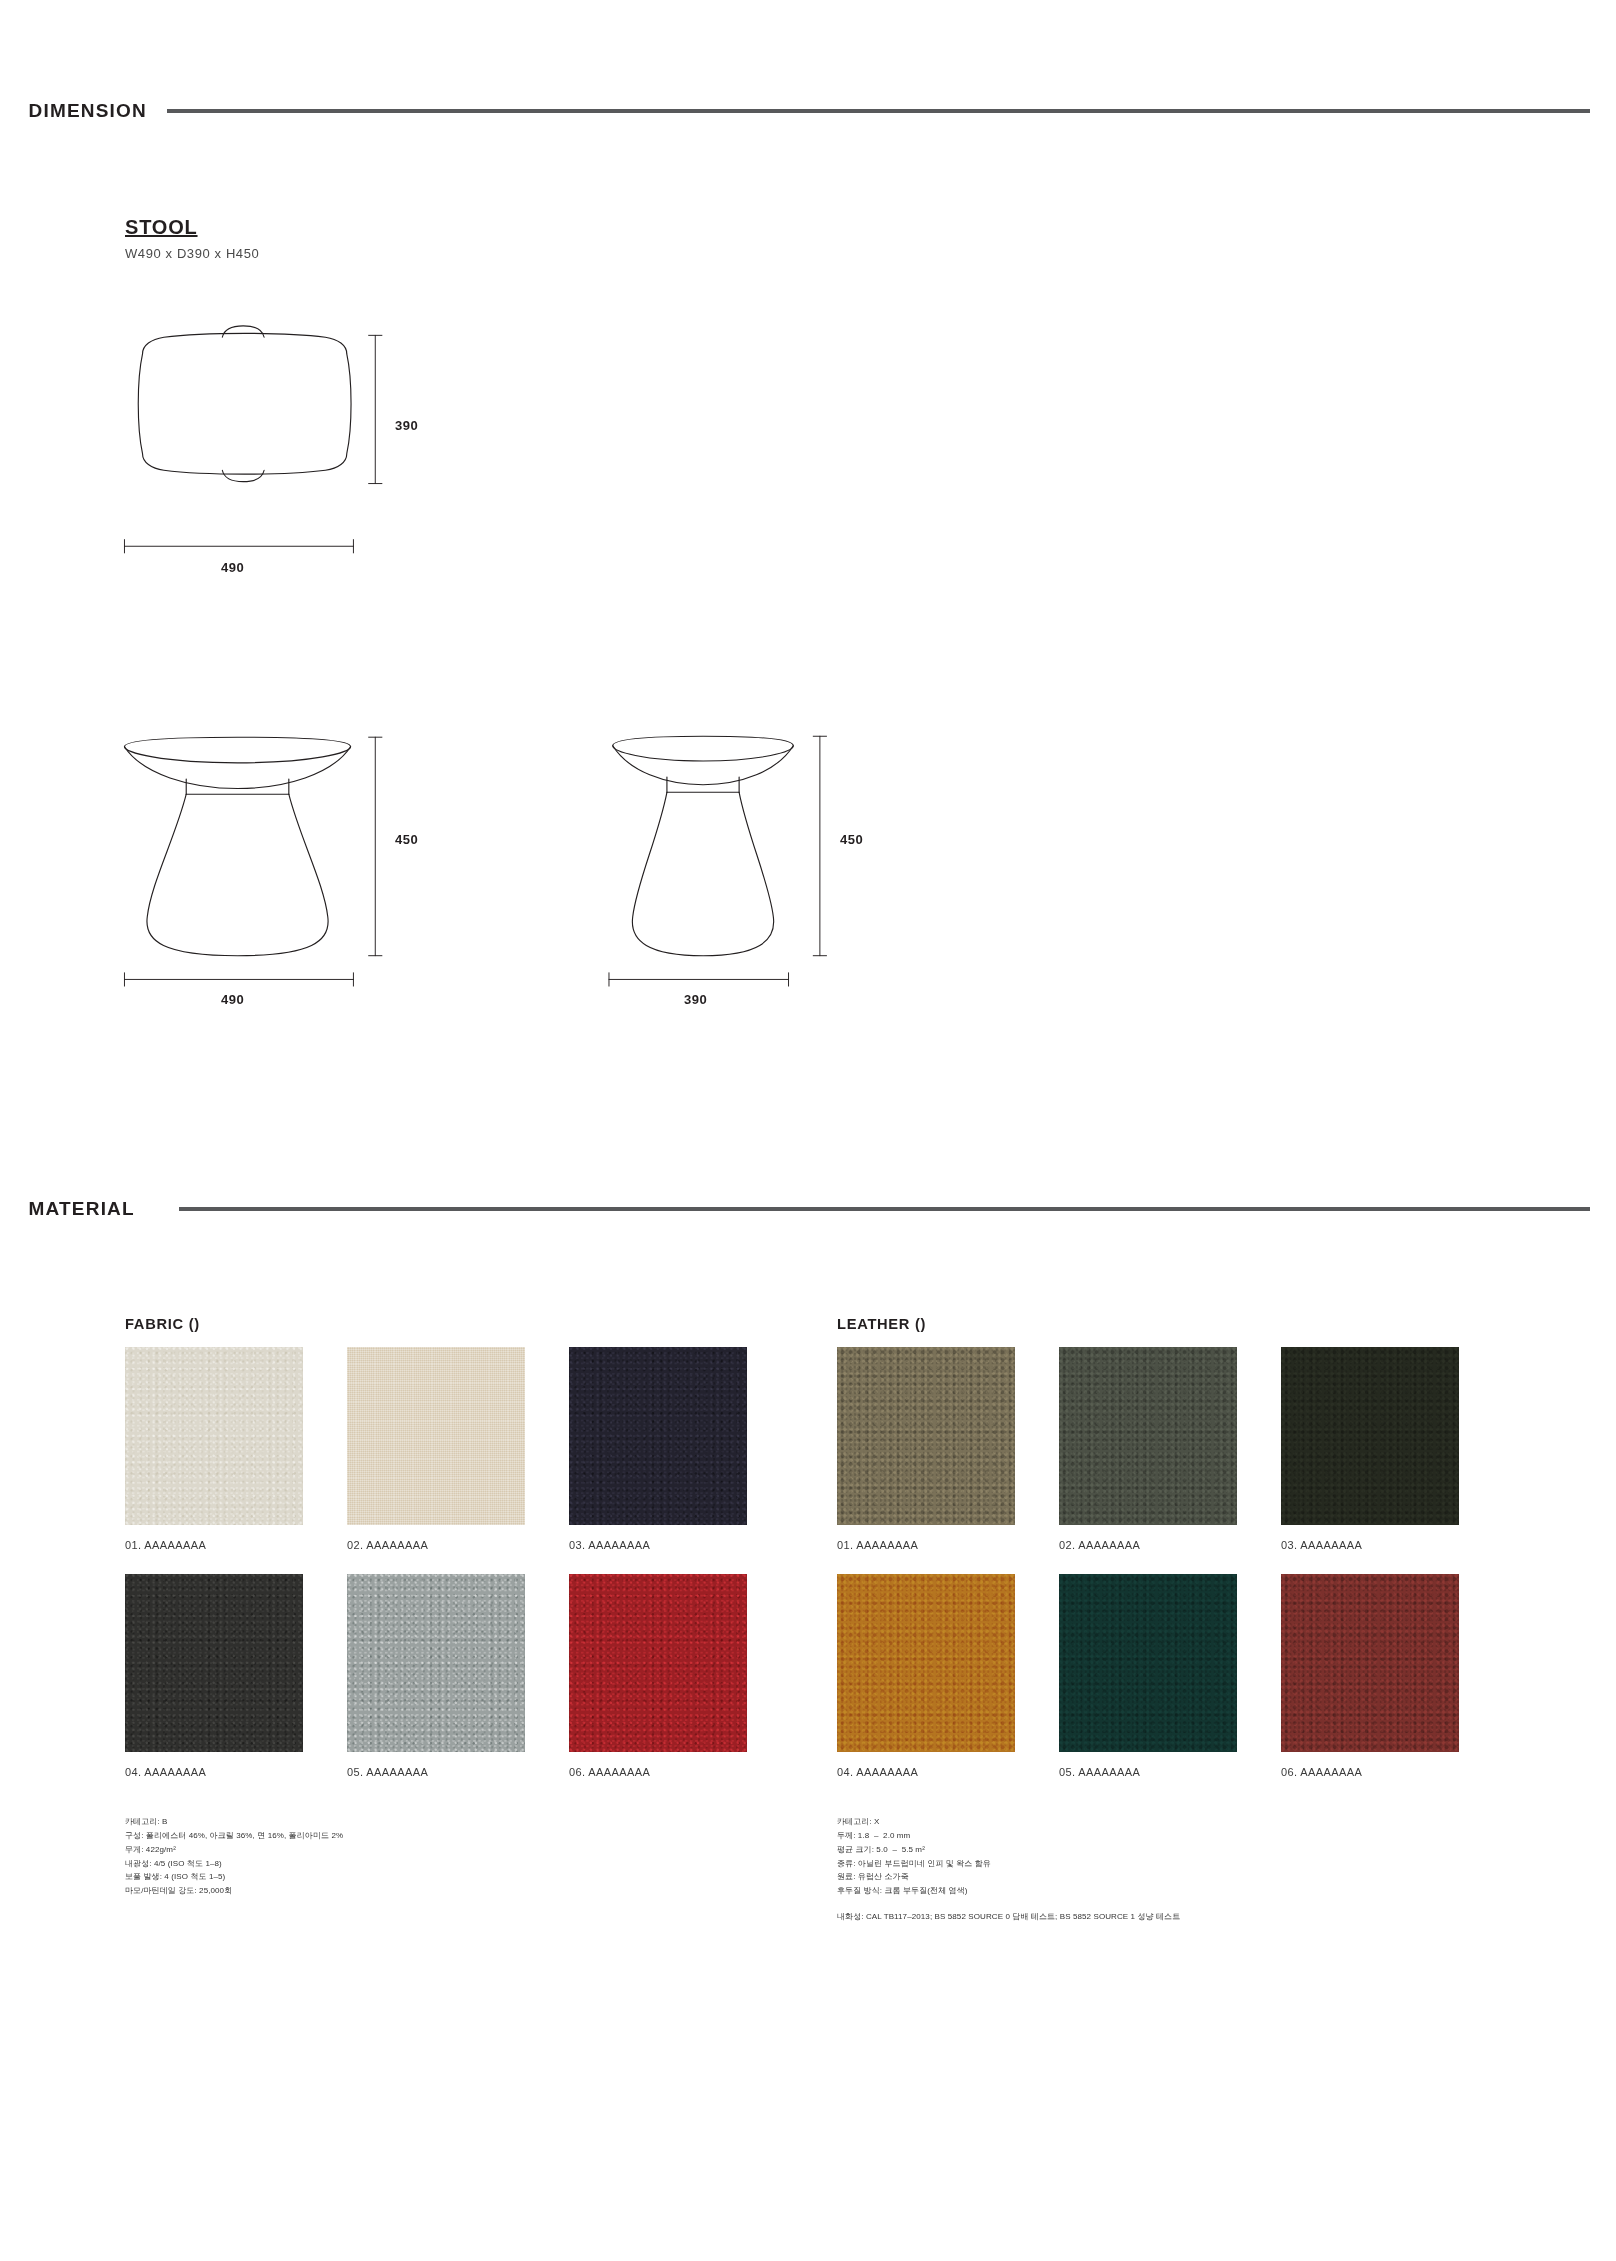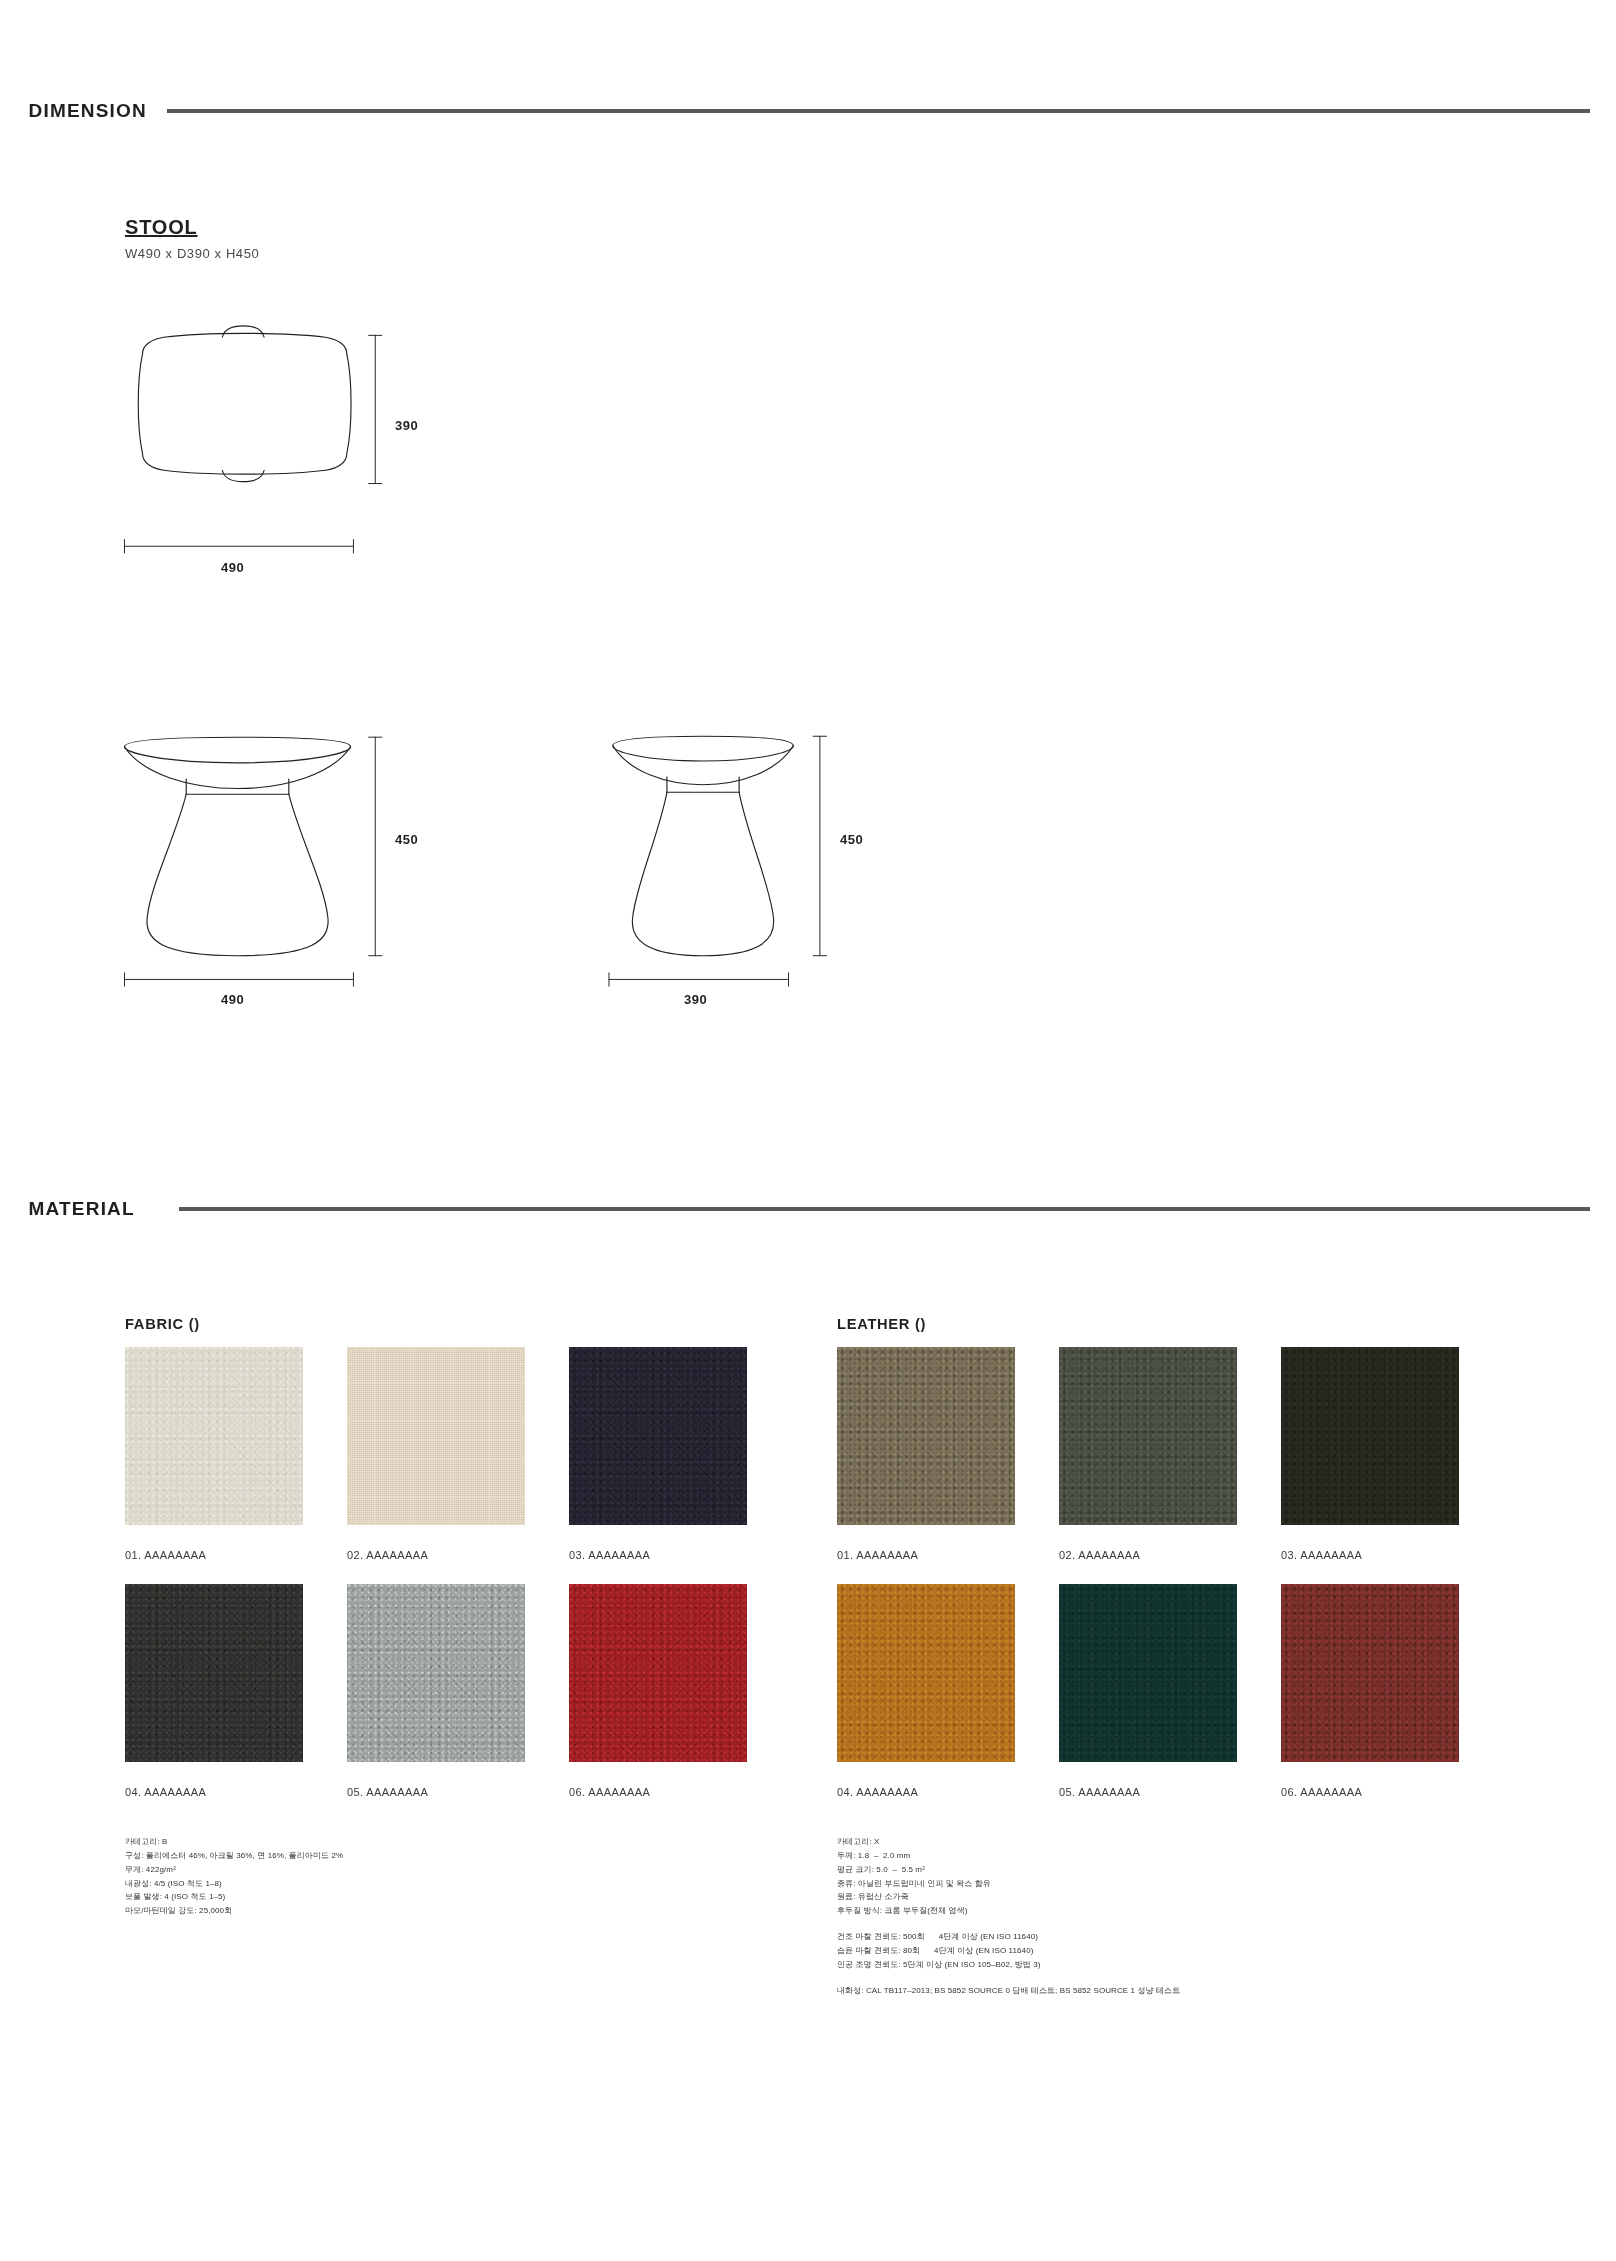--- a/index.html
+++ b/index.html
@@ -107,21 +107,21 @@
   .swatch {
     width: 178px;
     height: 178px;
     position: relative;
     overflow: hidden;
   }
   .swatch-caption {
     font-size: 11px;
     color: #3a3a3a;
     letter-spacing: 0.4px;
-    margin-top: 24px;
+    margin-top: 14px;
     margin-bottom: 10.5px;
   }
 
   .mat-notes {
     margin-top: 27px;
     font-size: 8px;
     line-height: 1.72;
     color: #333333;
     letter-spacing: 0.1px;
     white-space: pre-wrap;
@@ -382,18 +382,15 @@
       <div class="swatch-caption">06. AAAAAAAA</div>
     </div>
 
   </div>
   <div class="mat-notes mat-notes-block">카테고리: X
 두께: 1.8  –  2.0 mm
 평균 크기: 5.0  –  5.5 m²
 종류: 아닐린 부드럽미네 인피 및 왁스 함유
 원료: 유럽산 소가죽
 후두질 방식: 크롬 부두질(전체 염색)</div>
-  <div class="mat-notes mat-notes-block">건조 마찰 견뢰도: 500회      4단계 이상 (EN ISO 11640)
-습윤 마찰 견뢰도: 80회      4단계 이상 (EN ISO 11640)
-인공 조명 견뢰도: 5단계 이상 (EN ISO 105–B02, 방법 3)</div>
   <div class="mat-notes mat-notes-block">내화성: CAL TB117–2013; BS 5852 SOURCE 0 담배 테스트; BS 5852 SOURCE 1 성냥 테스트</div>
 </div>
 
 
 </body></html>

